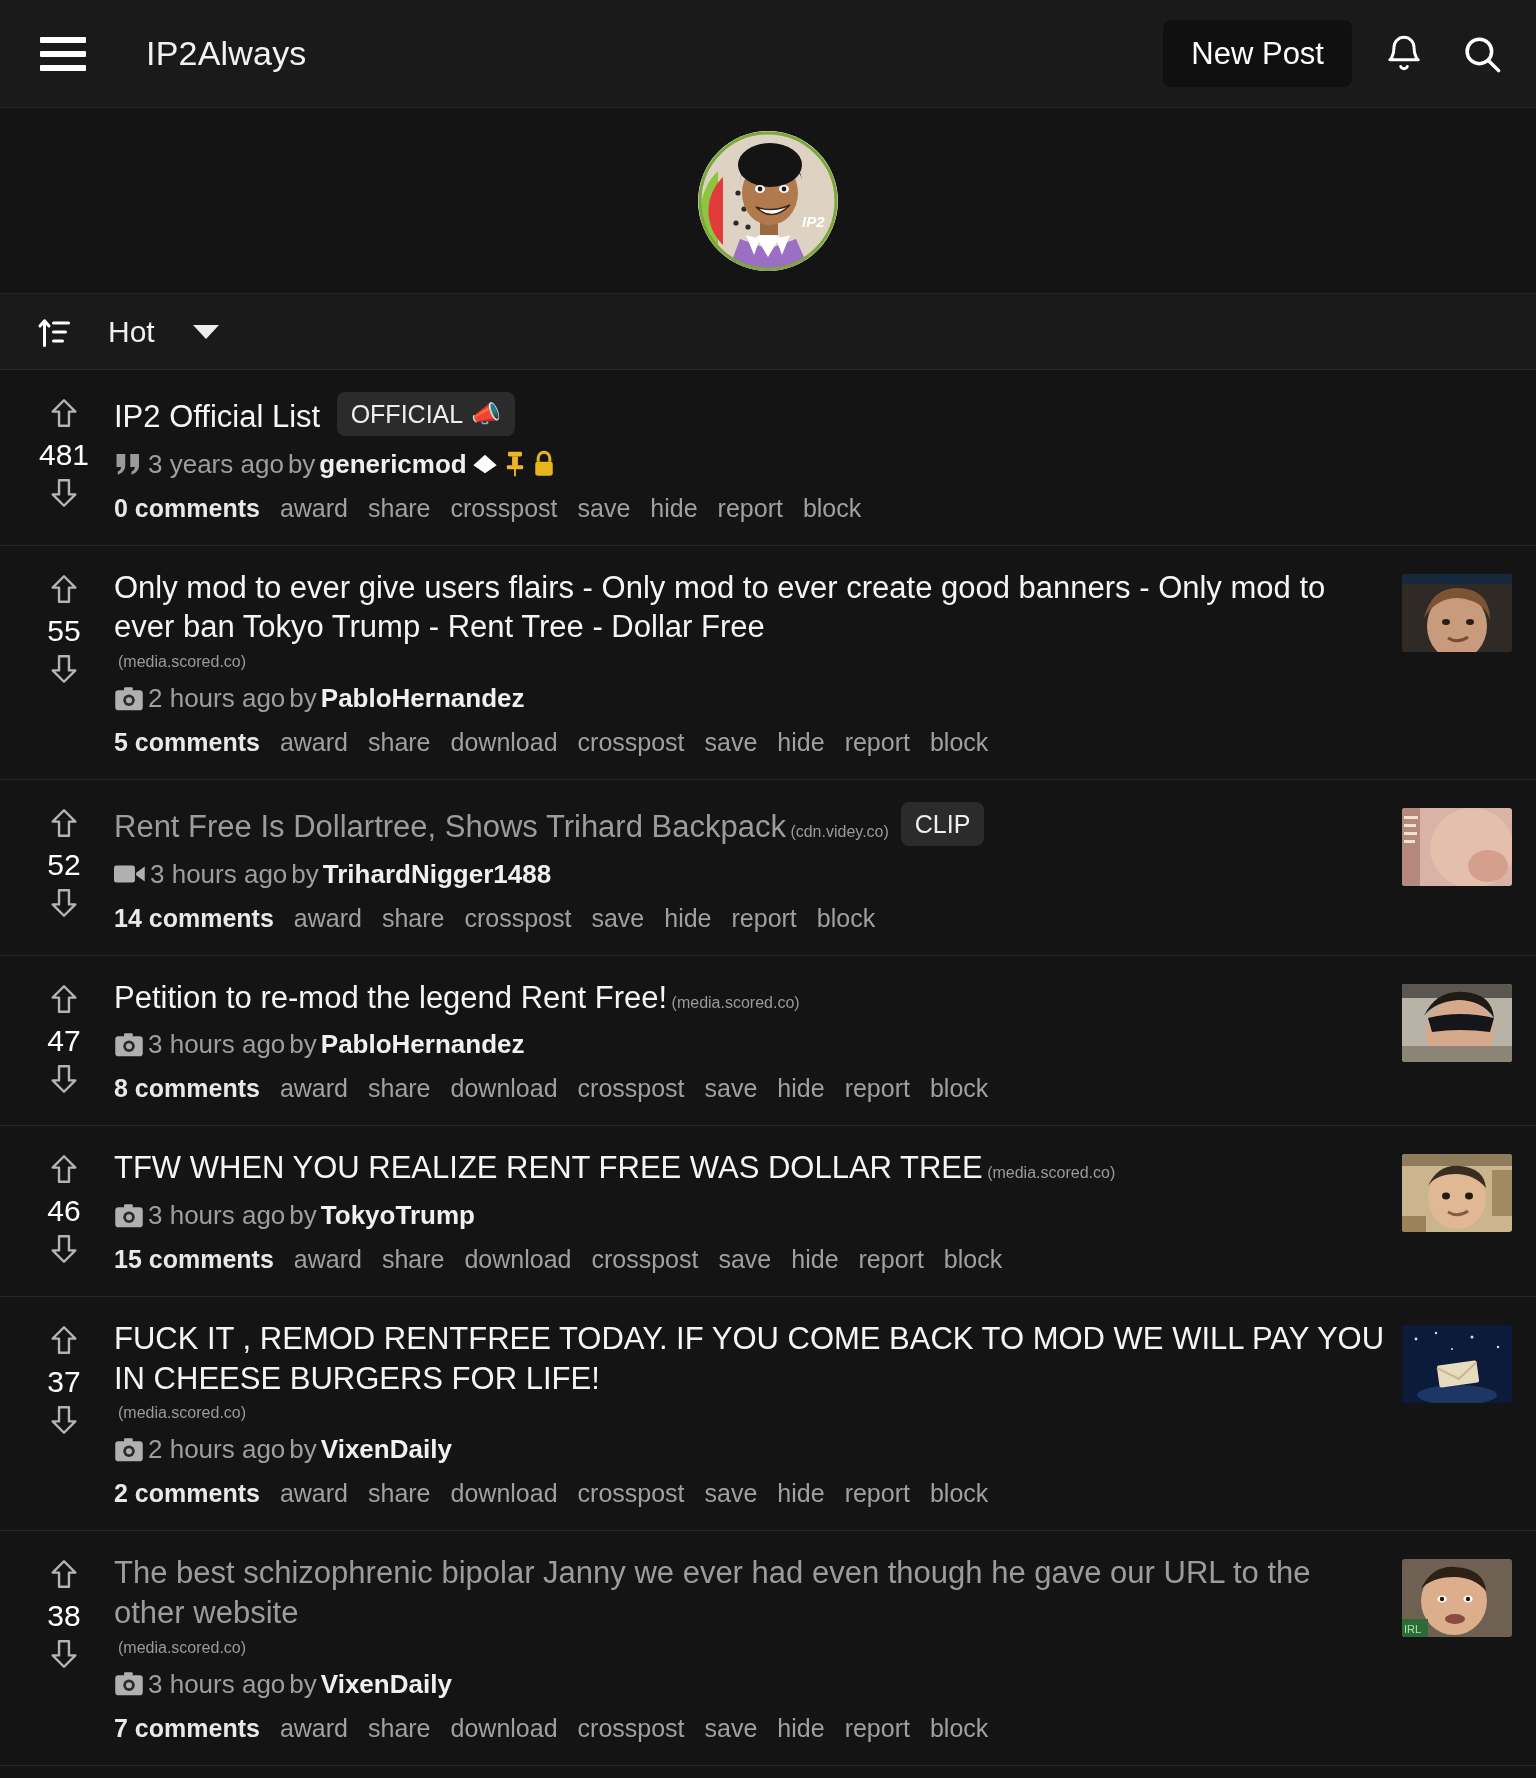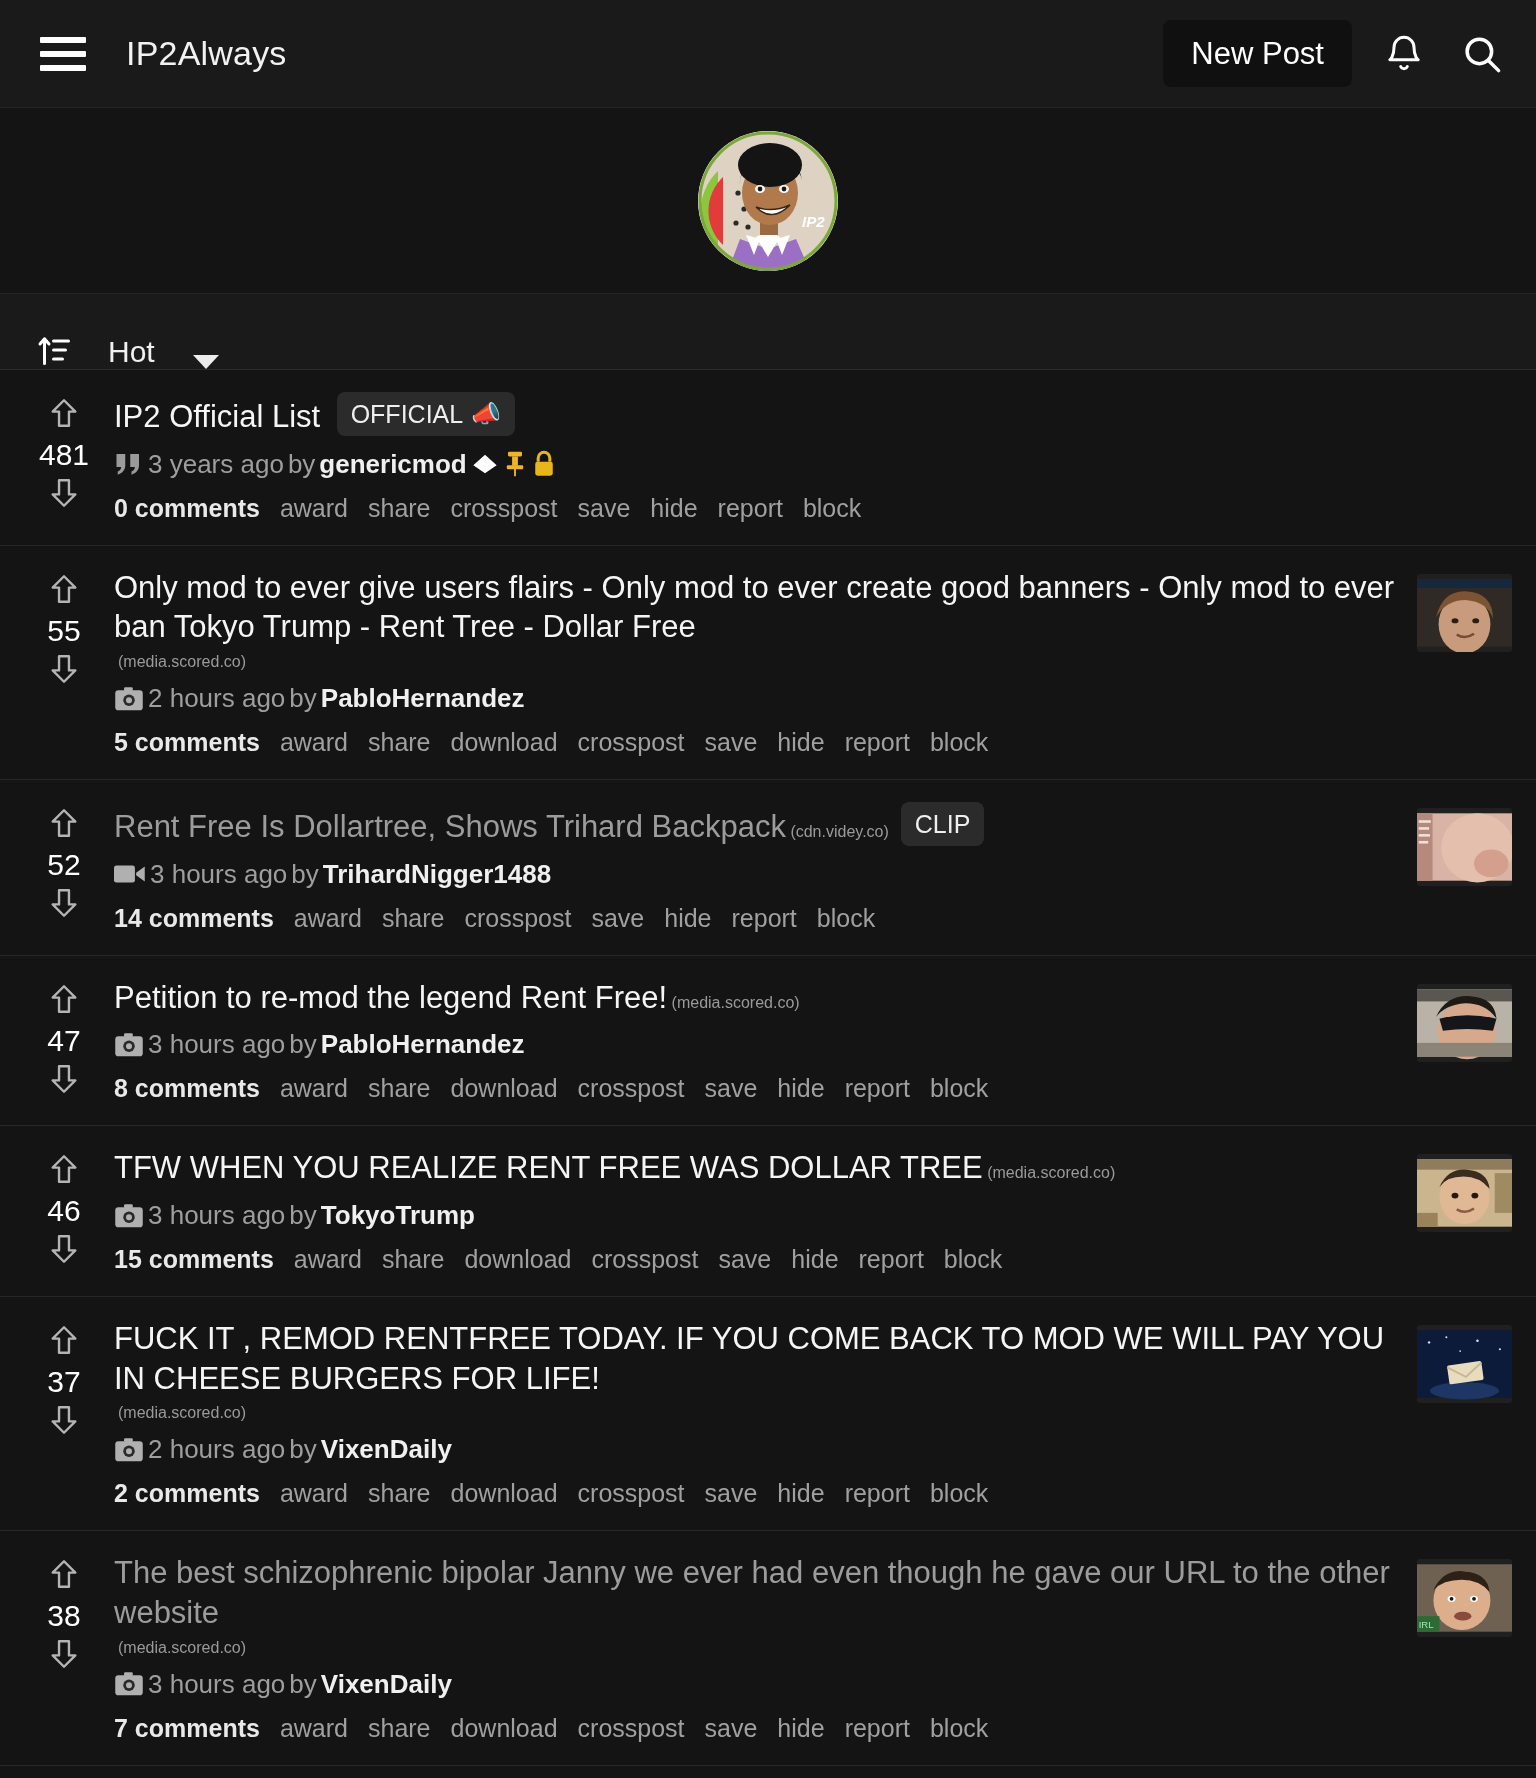--- a/index.html
+++ b/index.html
@@ -14,20 +14,21 @@
 
   
   .topbar {
     height: 108px;
     background: #1a1a1a;
     display: flex;
     align-items: center;
     padding: 0 28px 0 40px;
     border-bottom: 1px solid #242424;
     position: relative;
+    gap: 20px;
   }
   .hamburger {
     width: 46px; height: 34px;
     display: flex; flex-direction: column; justify-content: space-between;
     cursor: pointer; flex: 0 0 auto;
   }
   .hamburger span { display: block; height: 6px; background: #fff; border-radius: 1px; }
   .brand {
     font-size: 34px;
     color: #f2f2f2;
@@ -67,21 +68,21 @@
     border-radius: 50%;
     overflow: hidden;
     background: #d8d0c0;
     position: relative;
   }
 
   
   .sortbar {
     height: 76px;
     background: #1a1a1a;
-    display: flex; align-items: flex-end;
+    display: flex; align-items: center;
     padding-left: 36px;
     border-bottom: 1px solid #2a2a2a;
     gap: 18px;
   }
   .sort-icon { width: 38px; height: 38px; display:flex; align-items:center; justify-content:center; cursor:pointer; }
   .sort-label { font-size: 30px; color: #f0f0f0; margin-left: 16px; cursor: pointer; }
   .caret {
     width: 0; height: 0;
     border-left: 13px solid transparent;
     border-right: 13px solid transparent;
@@ -149,21 +150,21 @@
     margin-top: 14px;
     font-size: 25px;
     color: #a0a0a0;
     flex-wrap: wrap;
   }
   .actions .comments { color: #e9e9e9; font-weight: bold; cursor: pointer; }
   .actions .act { cursor: pointer; }
 
   .thumb {
     flex: 0 0 auto;
-    width: 95px; height: 78px;
+    width: 110px; height: 78px;
     border-radius: 3px;
     overflow: hidden;
     margin-top: 6px;
     background: #202020;
     cursor: pointer;
   }
   .thumb svg { display:block; width:100%; height:100%; }
   .thumb-spacer { flex: 0 0 110px; }
 
   .emoji { font-size: 24px; line-height: 1; }

